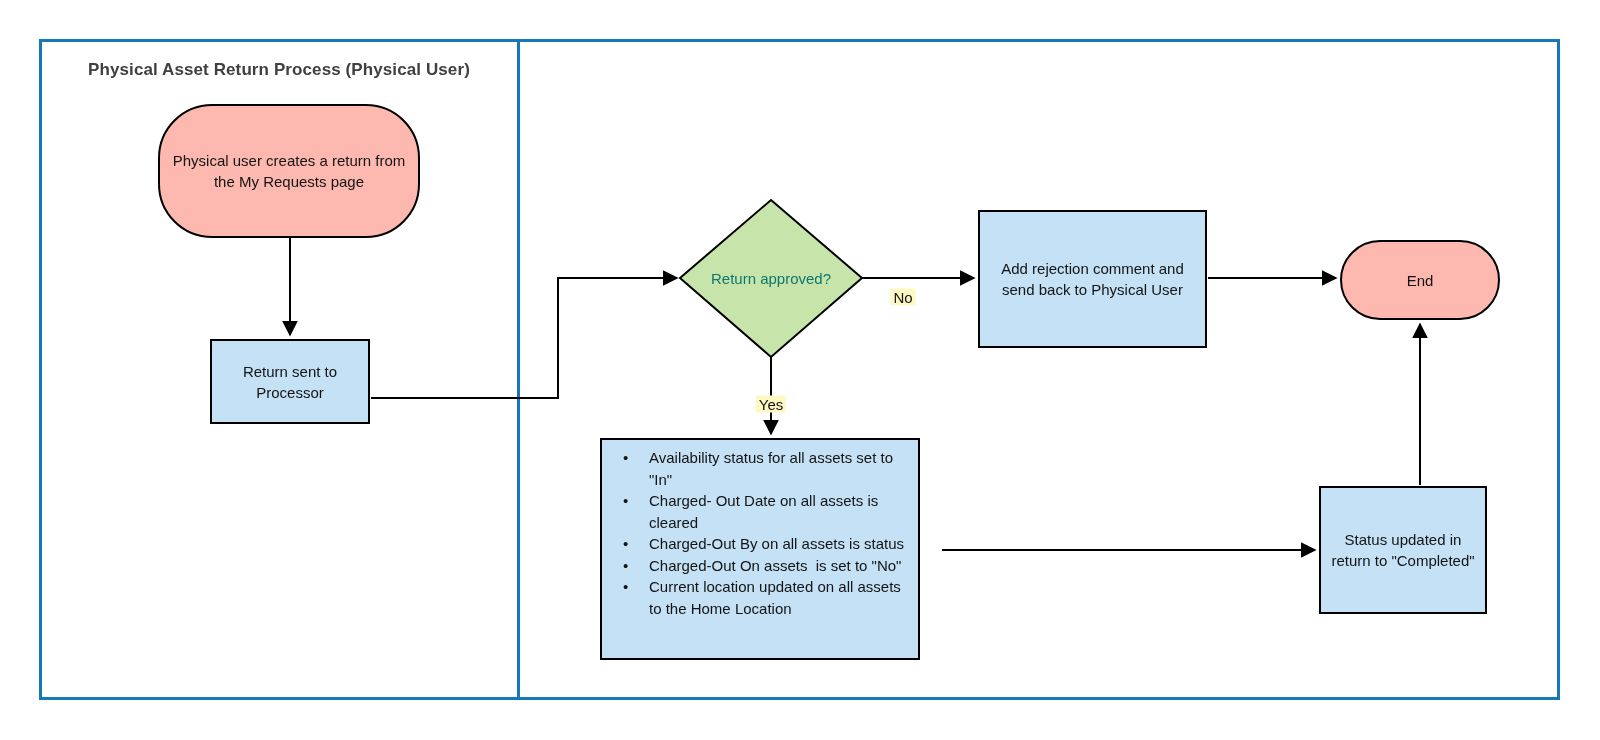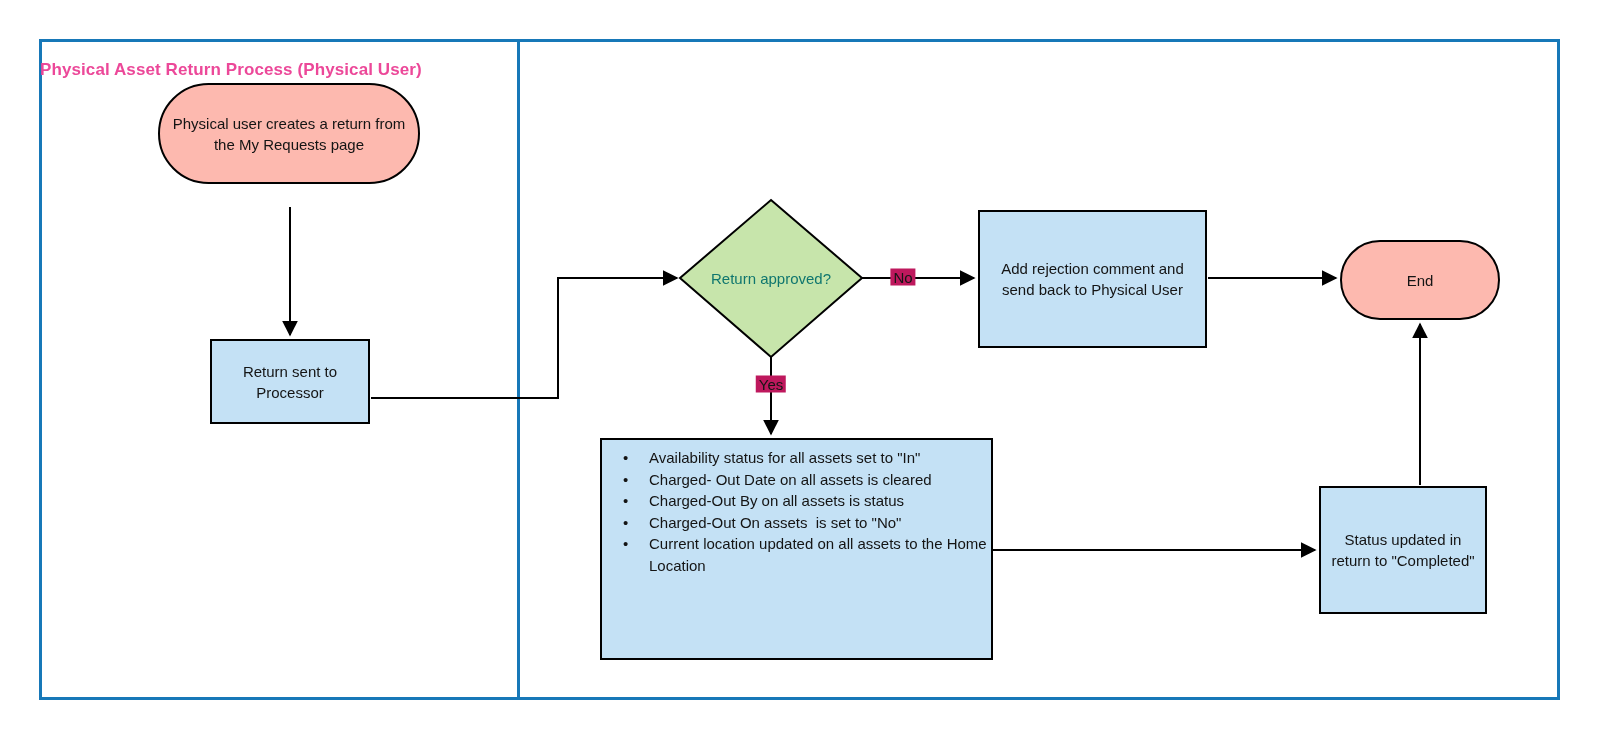--- a/index.html
+++ b/index.html
@@ -9,53 +9,53 @@
   }
   .lane-frame{
     position:absolute;left:39px;top:39px;width:1521px;height:661px;
     border:3px solid var(--lane-border,#1778b8);box-sizing:border-box;background:transparent;
   }
   .lane-divider{
     position:absolute;left:517px;top:39px;width:3px;height:661px;
     background:var(--lane-border,#1778b8);
   }
   .lane-title{
-    position:absolute;top:60px;font-size:17px;font-weight:bold;
-    color:#ec4899;letter-spacing:.1px;
+    position:absolute;top:60px;font-size:17px;font-weight:bold;text-align:center;
+    color:#404040;letter-spacing:.1px;
   }
   .lane-title.l1{left:40px;width:478px;}
   .lane-title.l2{left:520px;width:1040px;}
   .shape{
     position:absolute;display:flex;align-items:center;justify-content:center;
     text-align:center;border:2px solid #000;box-sizing:border-box;
     font-size:15px;line-height:21px;color:#141414;padding:4px 10px;
   }
   .terminator{background:var(--terminator-fill,#fdb9af);}
   .process{background:var(--process-fill,#c4e1f5);}
-  .n-start{left:158px;top:83px;width:262px;height:101px;border-radius:54px;}
+  .n-start{left:158px;top:104px;width:262px;height:134px;border-radius:54px;}
   .n-return{left:210px;top:339px;width:160px;height:85px;}
   .n-reject{left:978px;top:210px;width:229px;height:138px;}
   .n-end{left:1340px;top:240px;width:160px;height:80px;border-radius:40px;}
   .n-status{left:1319px;top:486px;width:168px;height:128px;}
   .n-updates{
-    left:600px;top:438px;width:393px;height:222px;
+    left:600px;top:438px;width:320px;height:222px;
     background:var(--process-fill,#c4e1f5);border:2px solid #000;box-sizing:border-box;
     position:absolute;font-size:15px;line-height:21.5px;color:#141414;
   }
   .n-updates ul{list-style:none;margin:7px 4px 0 0;padding:0;}
   .n-updates li{position:relative;padding-left:47px;white-space:pre-wrap;}
   .n-updates li::before{content:"\2022";position:absolute;left:21px;top:0;}
   .n-decision-label{
     position:absolute;left:691px;top:249px;width:160px;height:58px;
     display:flex;align-items:center;justify-content:center;text-align:center;
     font-size:15px;color:#0f766e;
   }
   .edge-label{
-    position:absolute;transform:translate(-50%,-50%);background:#be185d;
-    padding:0 3px;font-size:15px;color:#141414;
+    position:absolute;transform:translate(-50%,-50%);background:#fef9c3;
+    padding:0 3px;font-size:15px;color:#141414;margin-top:20px;
   }
   .el-no{left:903px;top:277px;}
   .el-yes{left:771px;top:384px;}
   svg.connectors{position:absolute;left:0;top:0;width:1600px;height:740px;pointer-events:none;}
   svg.connectors path.conn{stroke:#000;stroke-width:2;fill:none;}
   svg.connectors polygon.diamond{stroke:#000;stroke-width:2;fill:var(--decision-fill,#c7e5ab);}
 </style>
 </head>
 <body>
 

